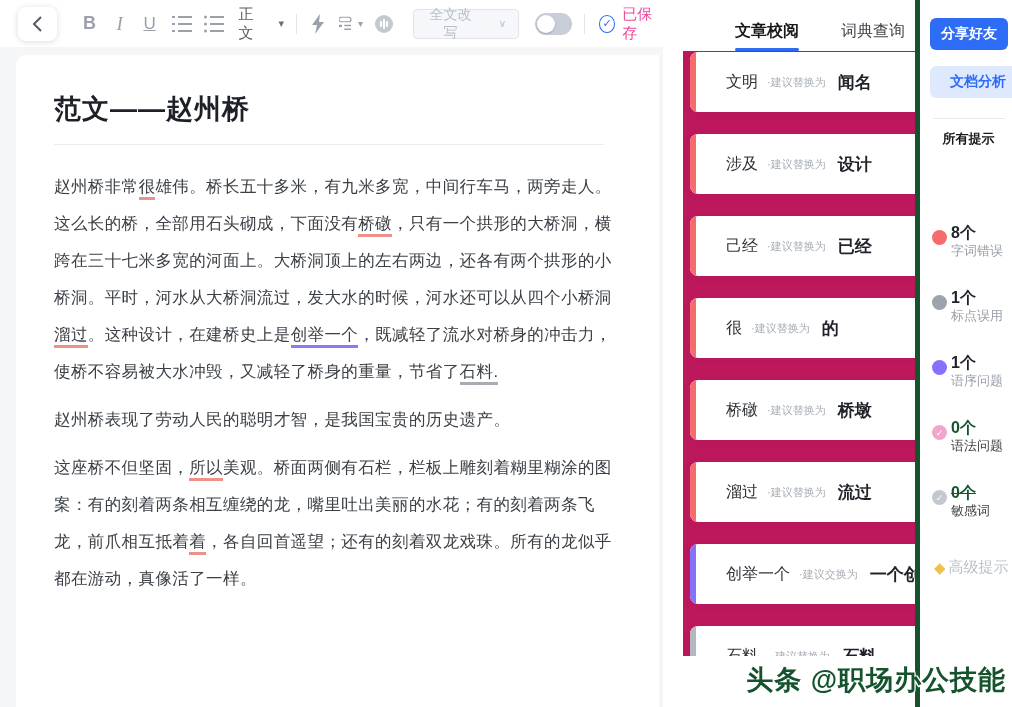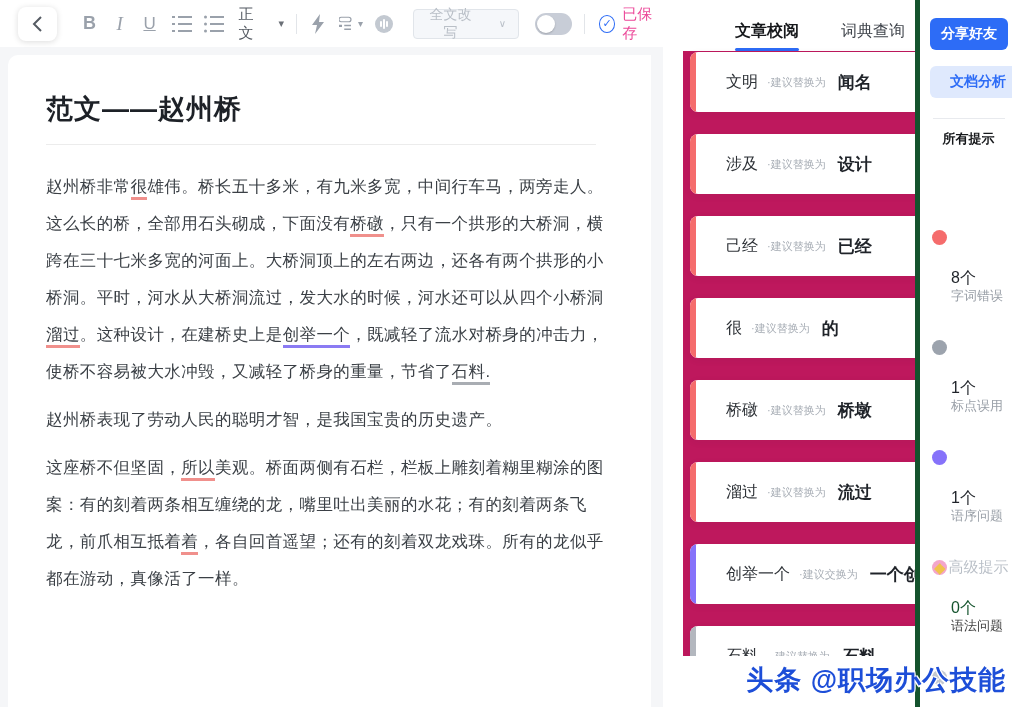--- a/index.html
+++ b/index.html
@@ -18,21 +18,21 @@
   .v-div { width:1px; height:20px; background:#e2e5e9; margin-left:12px; }
   .rewrite-btn { margin-left:18px; height:30px; padding:0 12px; border:1px solid #e1e5ea; background:#f5f7fa; border-radius:4px; color:#b9bfc7; font-size:14px; display:flex; align-items:center; gap:24px; cursor:pointer; }
   .toggle { margin-left:16px; width:40px; height:22px; border-radius:11px; background:#c8cdd7; position:relative; cursor:pointer; }
   .toggle .knob { position:absolute; left:2px; top:2px; width:18px; height:18px; border-radius:50%; background:#fff; box-shadow:0 1px 2px rgba(0,0,0,.2); }
   .saved { display:flex; align-items:center; margin-left:14px; }
   .saved-circle { width:18px; height:18px; border-radius:50%; border:1.6px solid #2d6cf6; color:#2d6cf6; font-size:11px; display:flex; align-items:center; justify-content:center; }
   .saved-text { margin-left:7px; color:#ec4899; font-size:15px; }
 
   
   .editor-area { position:absolute; left:0; top:47px; width:663px; height:660px; background:#f5f6f8; }
-  .sheet { position:absolute; left:8px; top:8px; width:643px; height:652px; background:#fff; border-radius:10px 0 0 0; padding:36px 55px 0 38px; }
+  .sheet { position:absolute; left:16px; top:8px; width:643px; height:652px; background:#fff; border-radius:10px 0 0 0; padding:36px 55px 0 38px; }
   .doc-title { font-size:27px; font-weight:700; color:#1d2127; letter-spacing:1px; }
   .title-rule { border-bottom:1px solid #ececec; margin-top:17px; }
   .doc-body { margin-top:23px; width:565px; font-size:16.5px; line-height:37px; color:#3b4046; letter-spacing:.4px; }
   .doc-body p { margin-bottom:11px; }
   .caret { display:inline-block; width:1.5px; height:19px; background:#333; vertical-align:-3px; margin-right:1px; }
   .u-red    { border-bottom:3px solid #f0908c; padding-bottom:2px; }
   .u-purple { border-bottom:3px solid #8b7bf3; padding-bottom:2px; }
   .u-gray   { border-bottom:3px solid #a9adb3; padding-bottom:2px; }
 
   
@@ -54,30 +54,30 @@
   .sidebar { position:absolute; left:915px; top:0; width:97px; height:707px; background:#fff; border-left:5px solid #14532d; }
   .share-btn { position:absolute; left:10px; top:18px; width:78px; height:32px; background:#2d6cf6; border:none; border-radius:6px; color:#fff; font-size:14px; font-weight:700; cursor:pointer; }
   .analysis-btn { position:absolute; left:10px; top:66px; width:96px; height:32px; background:#dfe9fd; border:none; border-radius:6px; color:#2d6cf6; font-size:14px; font-weight:700; cursor:pointer; }
   .side-div { position:absolute; left:13px; top:118px; width:72px; border-top:1px solid #e8eaee; }
   .summary-title { position:absolute; left:0; top:130px; width:97px; text-align:center; font-size:13px; font-weight:700; color:#16181b; }
   .summary-total { position:absolute; left:0; top:152px; width:97px; text-align:center; font-size:40px; font-weight:700; color:#16181b; }
   .stats { position:absolute; left:12px; top:224px; width:85px; }
   .stat { display:flex; margin-bottom:29px; }
   .stat-ico { width:15px; height:15px; border-radius:50%; margin-top:6px; flex:0 0 15px; display:flex; align-items:center; justify-content:center; color:#fff; font-size:9px; }
   .stat-texts { margin-left:4px; }
-  .stat-count { font-size:16px; font-weight:400; color:#1f2329; line-height:18px;margin-top:45px; }
+  .stat-count { font-size:16px; font-weight:700; color:#1f2329; line-height:18px; }
   .stat-label { font-size:13px; color:#9aa0a8; line-height:18px; }
   .stat.muted .stat-count { color:#14532d; }
   .stat.muted .stat-label { color:#404040; }
   .stat-count.strike { text-decoration:line-through; }
   .premium { position:absolute; left:14px; top:558px; display:flex; align-items:center; color:#b9bfc7; font-size:15px; }
   .diamond { color:#f0c24b; font-size:15px; margin-right:3px; }
 
   
-  .watermark { position:absolute; right:6px; top:662px; z-index:9; font-size:27px; font-weight:700; color:#1d4ed8; letter-spacing:1px;
+  .watermark { position:absolute; right:6px; top:662px; z-index:9; font-size:27px; font-weight:700; color:#14532d; letter-spacing:1px;
     text-shadow:-1px -1px 0 #fff,1px -1px 0 #fff,-1px 1px 0 #fff,1px 1px 0 #fff,0 2px 0 #fff; }
 </style>
 </head>
 <body>
 
 <div class="topbar">
   <div class="back-btn">
     <svg width="11" height="16" viewBox="0 0 11 16">
         <polyline points="9,1 2,8 9,15" fill="none" stroke="#555b63" stroke-width="2"></polyline>
       </svg>

